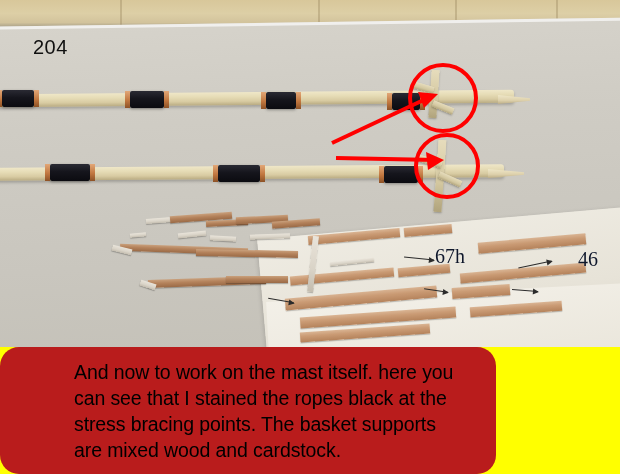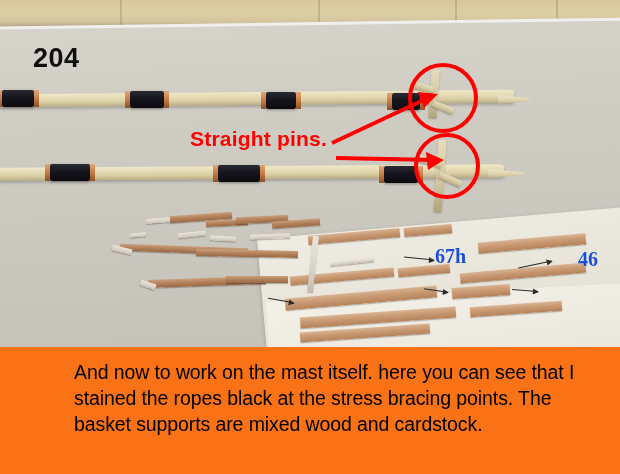--- a/index.html
+++ b/index.html
@@ -101,54 +101,54 @@
     background:linear-gradient(175deg,#efece3 0%,#e7e3d8 60%,#dcd7ca 100%);
     transform:rotate(-5deg);
     box-shadow:0 2px 5px rgba(0,0,0,.2);
   }
   .plan-sheet2{
     position:absolute;left:268px;top:292px;width:380px;height:80px;
     background:linear-gradient(175deg,#f3f0e8 0%,#e9e5da 100%);
     transform:rotate(-3deg);
   }
   .plan-label{
-    position:absolute;color:#1d4ed8;font-weight:bold;
+    position:absolute;color:#0f172a;font-weight:normal;
     font-family:"Liberation Serif",serif;
     text-shadow:0 0 1px rgba(255,255,255,.6);
   }
   .plan-arrow{
     position:absolute;height:1px;background:#2b2b2b;
   }
   .plan-arrow:after{
     content:"";position:absolute;right:-1px;top:-2.5px;
     border-left:6px solid #2b2b2b;
     border-top:3px solid transparent;border-bottom:3px solid transparent;
   }
 
   
   #anno{position:absolute;left:0;top:0;width:620px;height:347px;}
 
   .photo-number{
     position:absolute;left:33px;top:36px;
     font-family:"Liberation Sans",sans-serif;
-    font-size:27px;font-weight:bold;color:#101010;
+    font-size:20px;font-weight:normal;color:#101010;
     letter-spacing:.5px;
-    margin-top:7px;
   }
   .anno-text{
     position:absolute;left:190px;top:127px;
     font-family:"Liberation Sans",sans-serif;
     font-size:21px;font-weight:bold;color:#ff0000;
     letter-spacing:.2px;white-space:nowrap;
   }
 
   
   #caption{
-    position:absolute;left:0;top:347px;width:620px;height:127px;
-    background:#f97316;
+    position:absolute;left:0;top:347px;width:496px;height:127px;
+    background:#b91c1c;
+    border-radius:19px;
   }
   #caption p{
     margin:0;
     padding:12px 28px 0 74px;
     font-family:"Liberation Sans",sans-serif;
     font-size:19.5px;
     line-height:26px;
     color:#000;
     letter-spacing:-0.1px;
   }
@@ -240,20 +240,19 @@
 
       <line x1="332" y1="143" x2="430" y2="97" stroke="#ff0000" stroke-width="4"></line>
       <polygon points="438,94 418,92 424,108" fill="#ff0000"></polygon>
 
       <line x1="336" y1="158" x2="436" y2="160" stroke="#ff0000" stroke-width="4"></line>
       <polygon points="444,160 426,152 428,170" fill="#ff0000"></polygon>
     </svg>
 
     <div class="photo-number">204</div>
 
-    <div class="anno-text">Straight pins.</div>
   </div>
 
   <div id="caption">
     <p>And now to work on the mast itself.  here you can see that I stained the ropes black at the stress bracing points.  The basket supports are mixed wood and cardstock.</p>
   </div>
 
 </div>
 
 </body></html>

